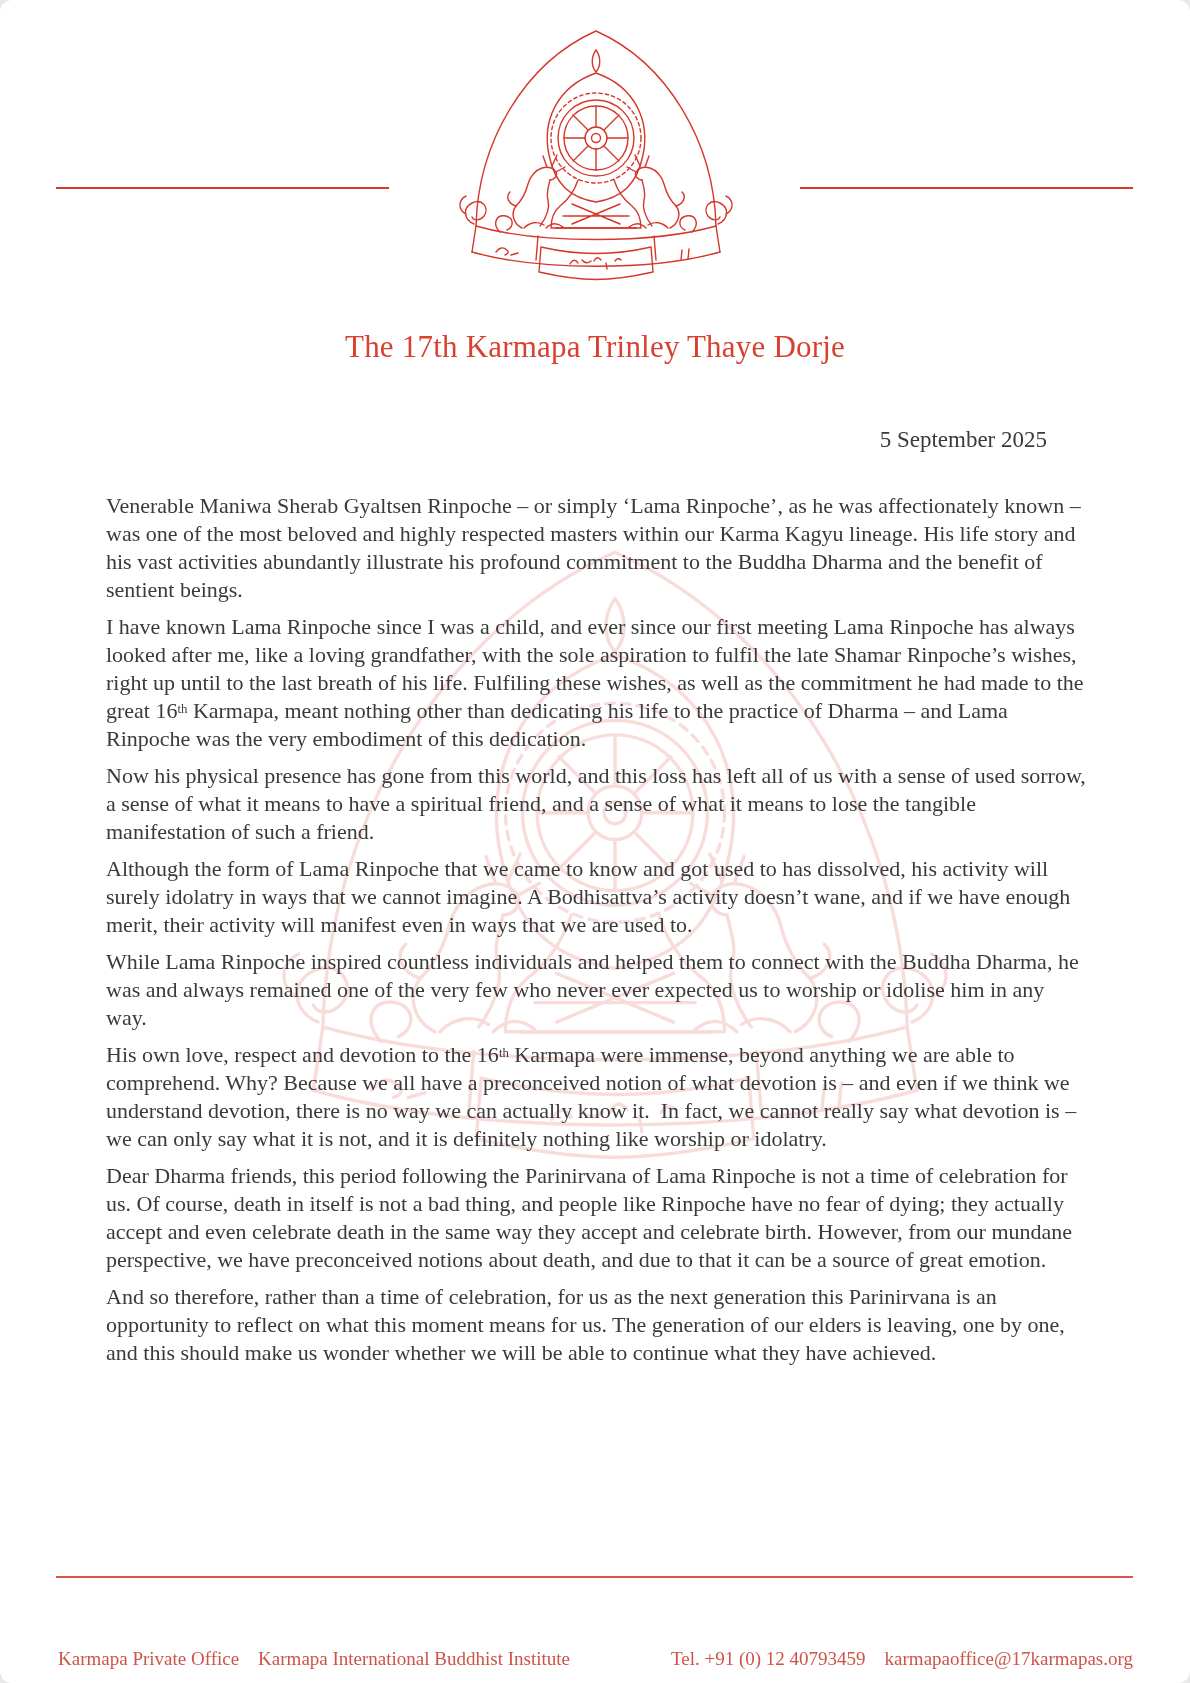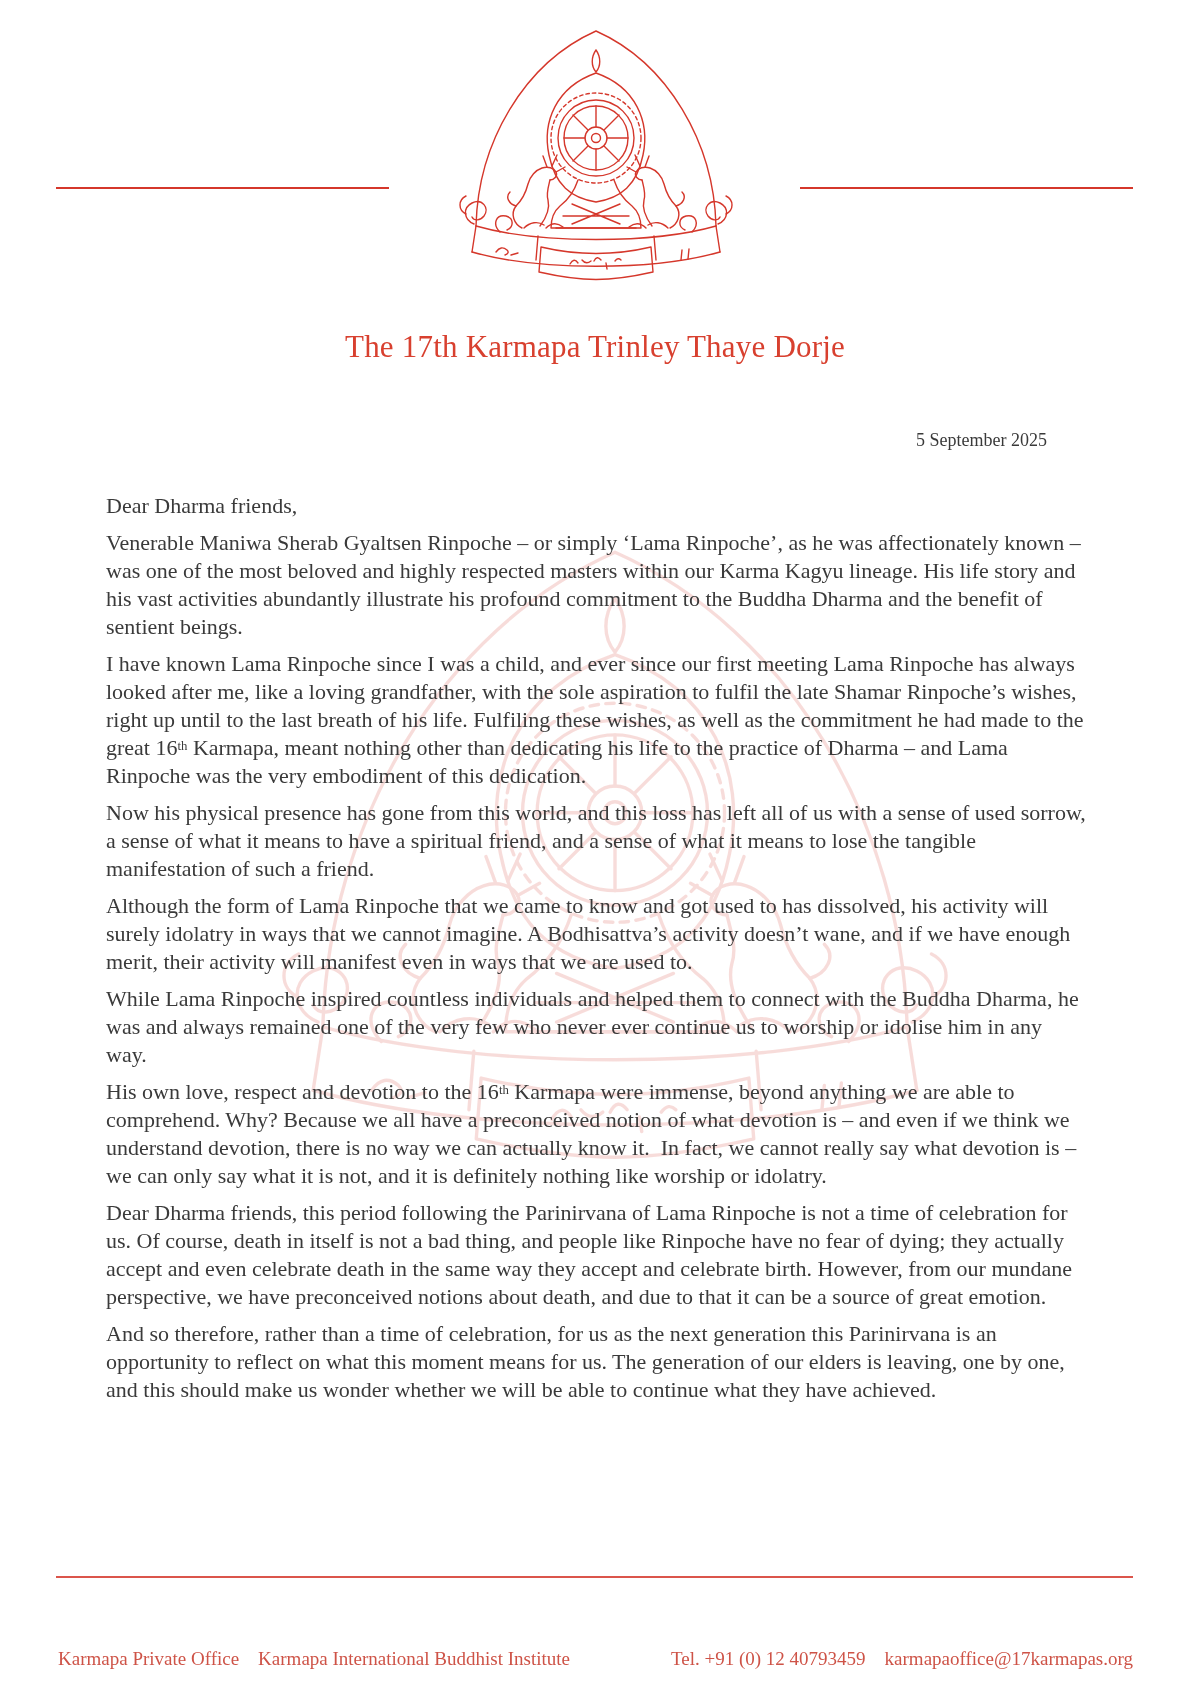--- a/index.html
+++ b/index.html
@@ -3,40 +3,41 @@
 <meta charset="utf-8">
 <style>
   html,body{margin:0;padding:0;background:#e8e8e8;}
   .page{
     position:relative;
     width:1190px;height:1683px;
     margin:0 auto;
     background:#ffffff;
     overflow:hidden;
     font-family:"Liberation Serif", serif;
+    border-radius:12px;
   }
   
   .watermark{
     position:absolute;left:245px;top:545px;width:740px;height:628px;
     opacity:0.17;pointer-events:none;
   }
   
   .emblem{position:absolute;left:444px;top:28px;width:304px;height:258px;}
   .rule-flank{position:absolute;top:187px;height:2px;background:var(--line-red,#d5372b);}
   .rule-left{left:56px;width:333px;}
   .rule-right{left:800px;width:333px;}
   .page-title{
     position:absolute;left:0;top:329px;width:1190px;
     text-align:center;font-size:31px;line-height:36px;
     color:var(--accent-red,#d8402f);
     letter-spacing:0.2px;
   }
   .date-line{
     position:absolute;left:106px;top:426px;width:941px;
-    text-align:right;font-size:18px;line-height:28px;
+    text-align:right;font-size:23px;line-height:28px;
     color:var(--body-text,#3a3a3a);
   }
   
   .letter-body{
     position:absolute;left:106px;top:492px;width:982px;
     font-size:22px;line-height:28px;
     color:var(--body-text,#3a3a3a);
   }
   .letter-body p{
     margin:0 0 9px 0;
@@ -122,26 +123,25 @@
     <use href="#crest"></use>
   </svg>
   <div class="rule-flank rule-left"></div>
   <div class="rule-flank rule-right"></div>
 
   <div class="page-title">The 17th Karmapa Trinley Thaye Dorje</div>
 
   <div class="date-line">5 September 2025</div>
 
   <div class="letter-body">
-      <p><span>Dear Dharma friends,</span></p>
       <p><span>Venerable Maniwa Sherab Gyaltsen Rinpoche – or simply ‘Lama Rinpoche’, as he was affectionately known – was one of the most beloved and highly respected masters within our Karma Kagyu lineage. His life story and his vast activities abundantly illustrate his profound commitment to the Buddha Dharma and the benefit of sentient beings.</span></p>
       <p><span>I have known Lama Rinpoche since I was a child, and ever since our first meeting Lama Rinpoche has always looked after me, like a loving grandfather, with the sole aspiration to fulfil the late Shamar Rinpoche’s wishes, right up until to the last breath of his life. Fulfiling these wishes, as well as the commitment he had made to the great 16</span><sup>th</sup><span> Karmapa, meant nothing other than dedicating his life to the practice of Dharma – and Lama Rinpoche was the very embodiment of this dedication.</span></p>
       <p><span>Now his physical presence has gone from this world, and this loss has left all of us with a sense of used sorrow, a sense of what it means to have a spiritual friend, and a sense of what it means to lose the tangible manifestation of such a friend.</span></p>
       <p><span>Although the form of Lama Rinpoche that we came to know and got used to has dissolved, his activity will surely idolatry in ways that we cannot imagine. A Bodhisattva’s activity doesn’t wane, and if we have enough merit, their activity will manifest even in ways that we are used to.</span></p>
-      <p><span>While Lama Rinpoche inspired countless individuals and helped them to connect with the Buddha Dharma, he was and always remained one of the very few who never ever continue us to worship or idolise him in any way.</span></p>
+      <p><span>While Lama Rinpoche inspired countless individuals and helped them to connect with the Buddha Dharma, he was and always remained one of the very few who never ever expected us to worship or idolise him in any way.</span></p>
       <p><span>His own love, respect and devotion to the 16</span><sup>th</sup><span> Karmapa were immense, beyond anything we are able to comprehend. Why? Because we all have a preconceived notion of what devotion is – and even if we think we understand devotion, there is no way we can actually know it.  In fact, we cannot really say what devotion is – we can only say what it is not, and it is definitely nothing like worship or idolatry.</span></p>
       <p><span>Dear Dharma friends, this period following the Parinirvana of Lama Rinpoche is not a time of celebration for us. Of course, death in itself is not a bad thing, and people like Rinpoche have no fear of dying; they actually accept and even celebrate death in the same way they accept and celebrate birth. However, from our mundane perspective, we have preconceived notions about death, and due to that it can be a source of great emotion.</span></p>
       <p><span>And so therefore, rather than a time of celebration, for us as the next generation this Parinirvana is an opportunity to reflect on what this moment means for us. The generation of our elders is leaving, one by one, and this should make us wonder whether we will be able to continue what they have achieved.</span></p>
     </div>
 
   <div class="footer-rule"></div>
   <div class="footer-left">
     <div>Karmapa Private Office    Karmapa International Buddhist Institute</div>
     
   </div>

